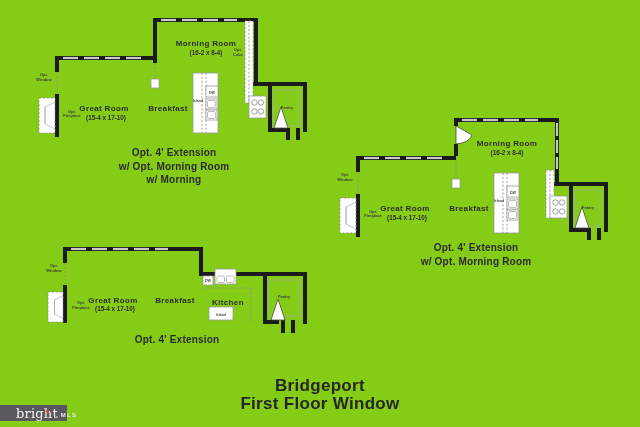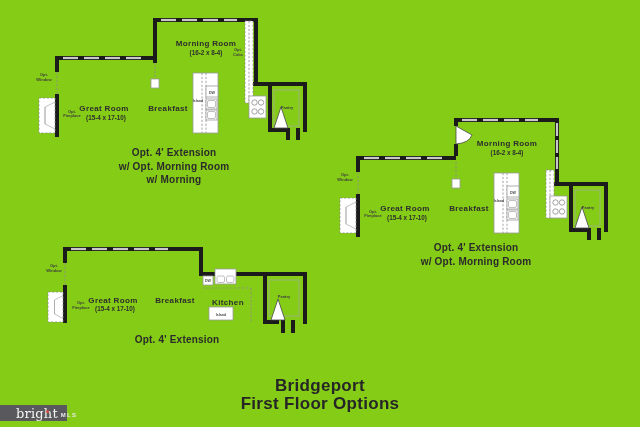--- a/index.html
+++ b/index.html
@@ -278,21 +278,21 @@
       <text class="tiny" x="14" y="24" text-anchor="middle">Opt.</text>
       <text class="tiny" x="14" y="28.5" text-anchor="middle">Window</text>
     </g>
   </svg>
   <div class="caption" style="left:82px;top:333px;width:190px">
     <div>Opt. 4' Extension</div>
   </div>
 
   <div class="title">
     <div>Bridgeport</div>
-    <div>First Floor Options</div>
+    <div>First Floor Window</div>
   </div>
 
   <div class="logo">
     <span class="brand">bright</span>
     <span class="dot"></span>
     <span class="mls">MLS</span>
   </div>
 
 </div>
 

